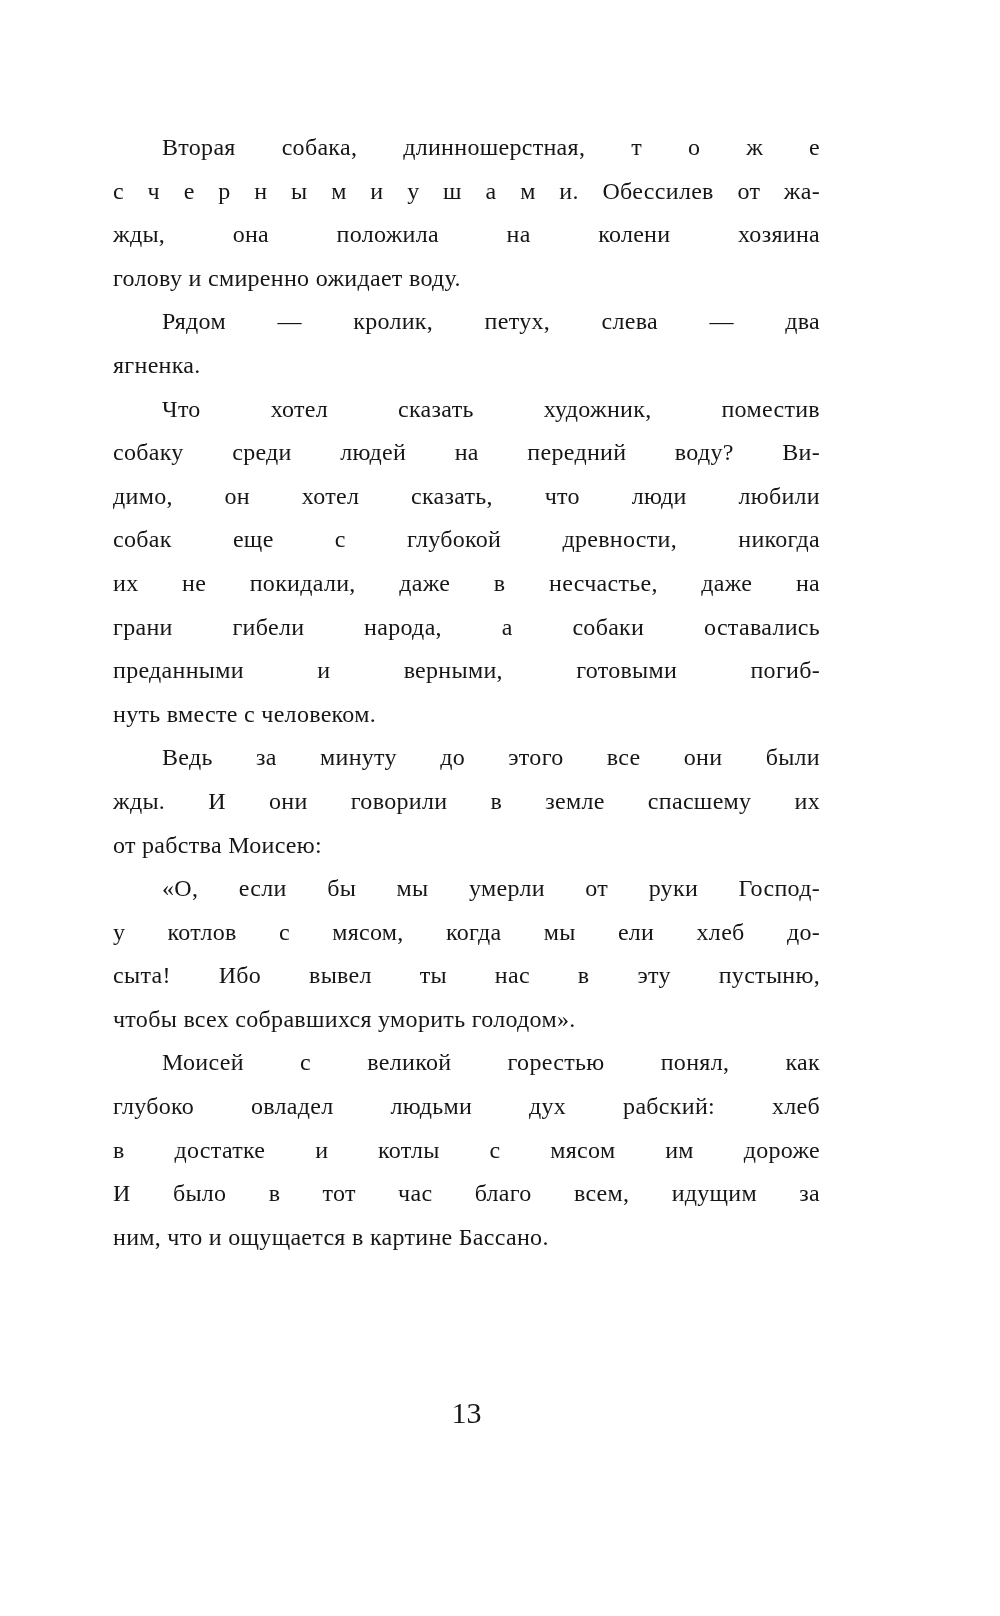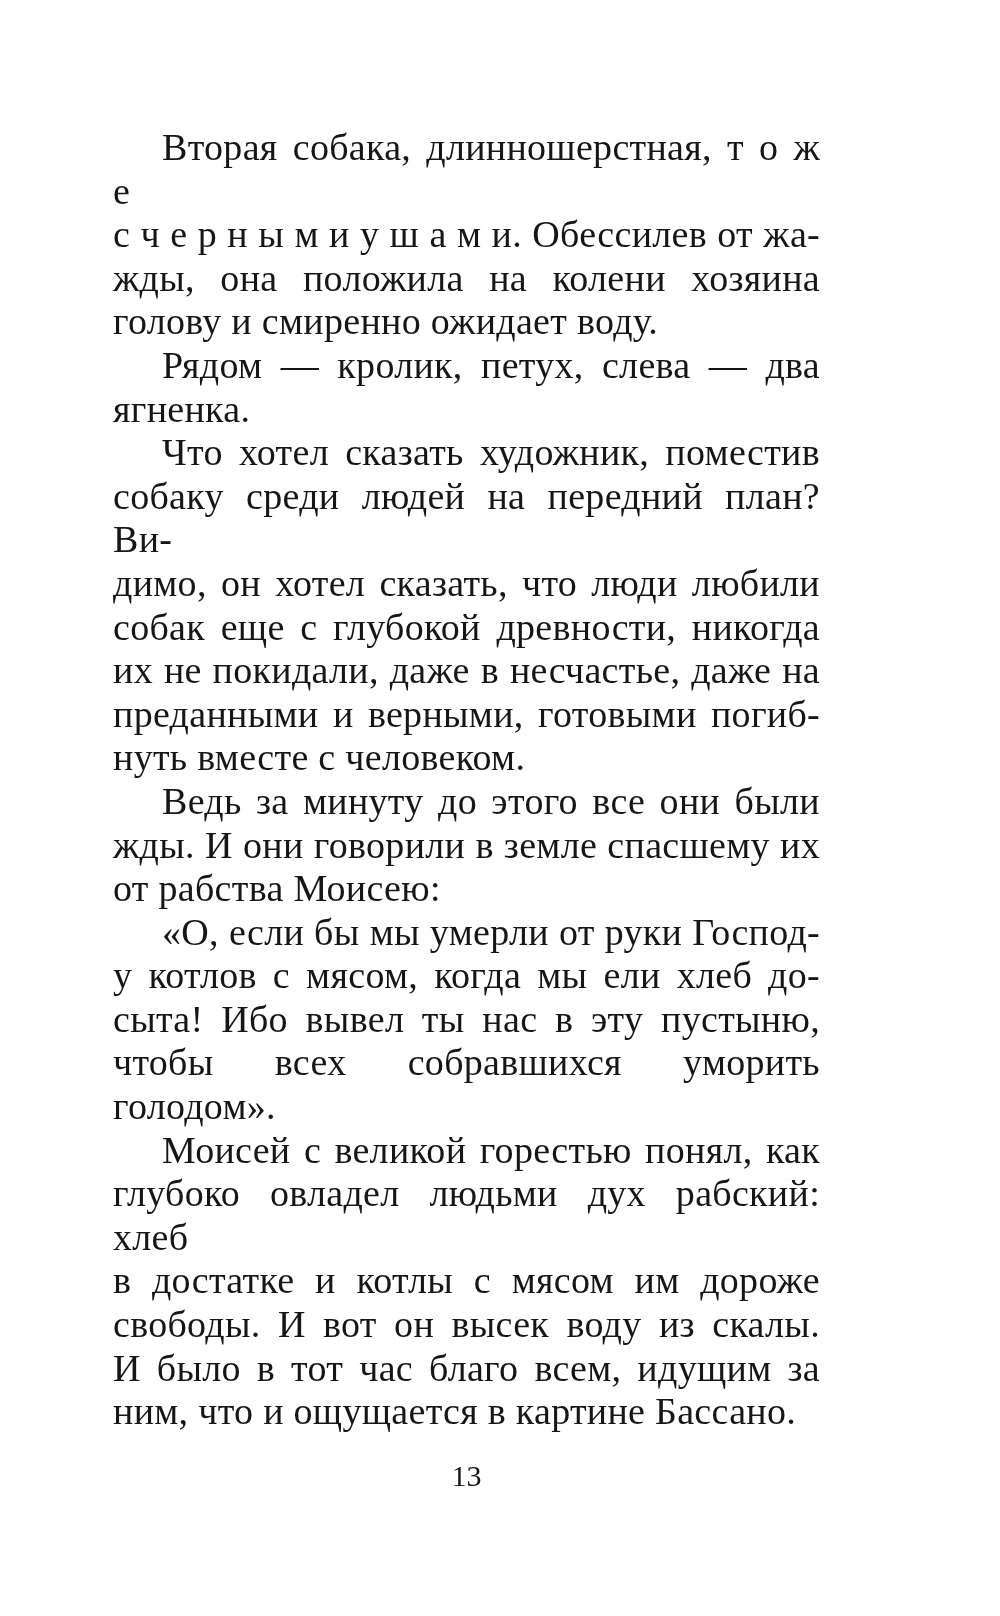--- a/index.html
+++ b/index.html
@@ -20,36 +20,36 @@
     position: absolute;
     left: 113px;
     top: 126px;
     width: 707px;
   }
   .paragraph {
     margin: 0;
     padding: 0;
   }
   .line {
-    font-size: 38px;
+    font-size: 24px;
     line-height: 43.6px;
     letter-spacing: 0.3px;
     text-align: justify;
     text-align-last: justify;
   }
   .line.first {
     text-indent: 49px;
   }
   .line.last {
     text-align-last: left;
   }
   .page-number {
     position: absolute;
     left: 113px;
-    top: 1456px;
+    top: 1393px;
     width: 707px;
     text-align: center;
     font-size: 30px;
     line-height: 40px;
     color: #161616;
   }
 </style>
 </head>
 <body>
 
@@ -60,41 +60,41 @@
         <div class="line">с ч е р н ы м и у ш а м и. Обессилев от жа-</div>
         <div class="line">жды, она положила на колени хозяина</div>
         <div class="line last">голову и смиренно ожидает воду.</div>
       </div>
       <div class="paragraph">
         <div class="line first">Рядом — кролик, петух, слева — два</div>
         <div class="line last">ягненка.</div>
       </div>
       <div class="paragraph">
         <div class="line first">Что хотел сказать художник, поместив</div>
-        <div class="line">собаку среди людей на передний план? Ви-</div>
+        <div class="line">собаку среди людей на передний воду? Ви-</div>
         <div class="line">димо, он хотел сказать, что люди любили</div>
         <div class="line">собак еще с глубокой древности, никогда</div>
         <div class="line">их не покидали, даже в несчастье, даже на</div>
+        <div class="line">грани гибели народа, а собаки оставались</div>
         <div class="line">преданными и верными, готовыми погиб-</div>
         <div class="line last">нуть вместе с человеком.</div>
       </div>
       <div class="paragraph">
         <div class="line first">Ведь за минуту до этого все они были</div>
         <div class="line">жды. И они говорили в земле спасшему их</div>
         <div class="line last">от рабства Моисею:</div>
       </div>
       <div class="paragraph">
         <div class="line first">«О, если бы мы умерли от руки Господ-</div>
         <div class="line">у котлов с мясом, когда мы ели хлеб до-</div>
         <div class="line">сыта! Ибо вывел ты нас в эту пустыню,</div>
         <div class="line last">чтобы всех собравшихся уморить голодом».</div>
       </div>
       <div class="paragraph">
         <div class="line first">Моисей с великой горестью понял, как</div>
         <div class="line">глубоко овладел людьми дух рабский: хлеб</div>
         <div class="line">в достатке и котлы с мясом им дороже</div>
-        <div class="line">свободы. И вот он высек воду из скалы.</div>
         <div class="line">И было в тот час благо всем, идущим за</div>
         <div class="line last">ним, что и ощущается в картине Бассано.</div>
       </div>
     </div>
   <div class="page-number">13</div>
 </div>
 
 </body></html>

